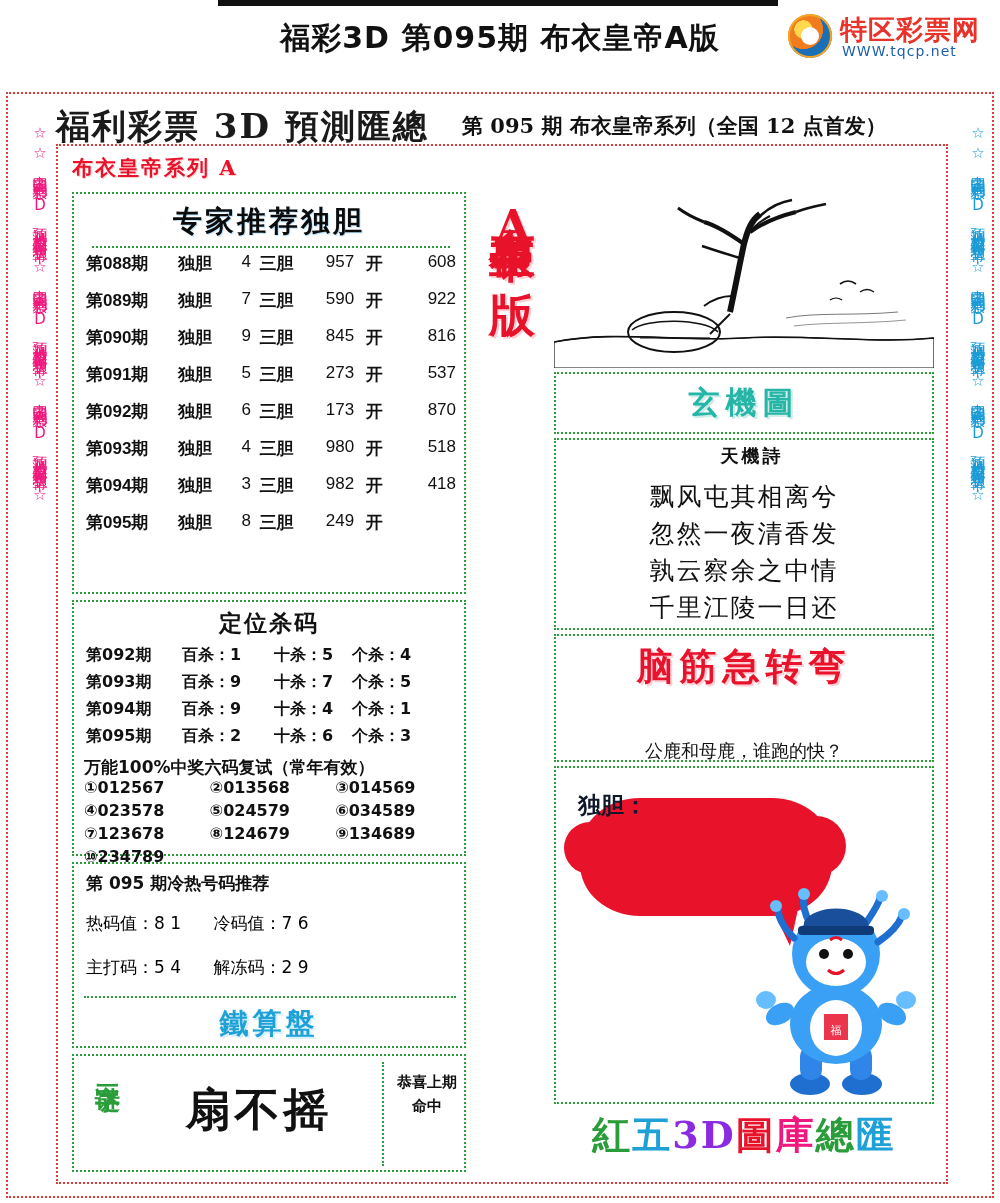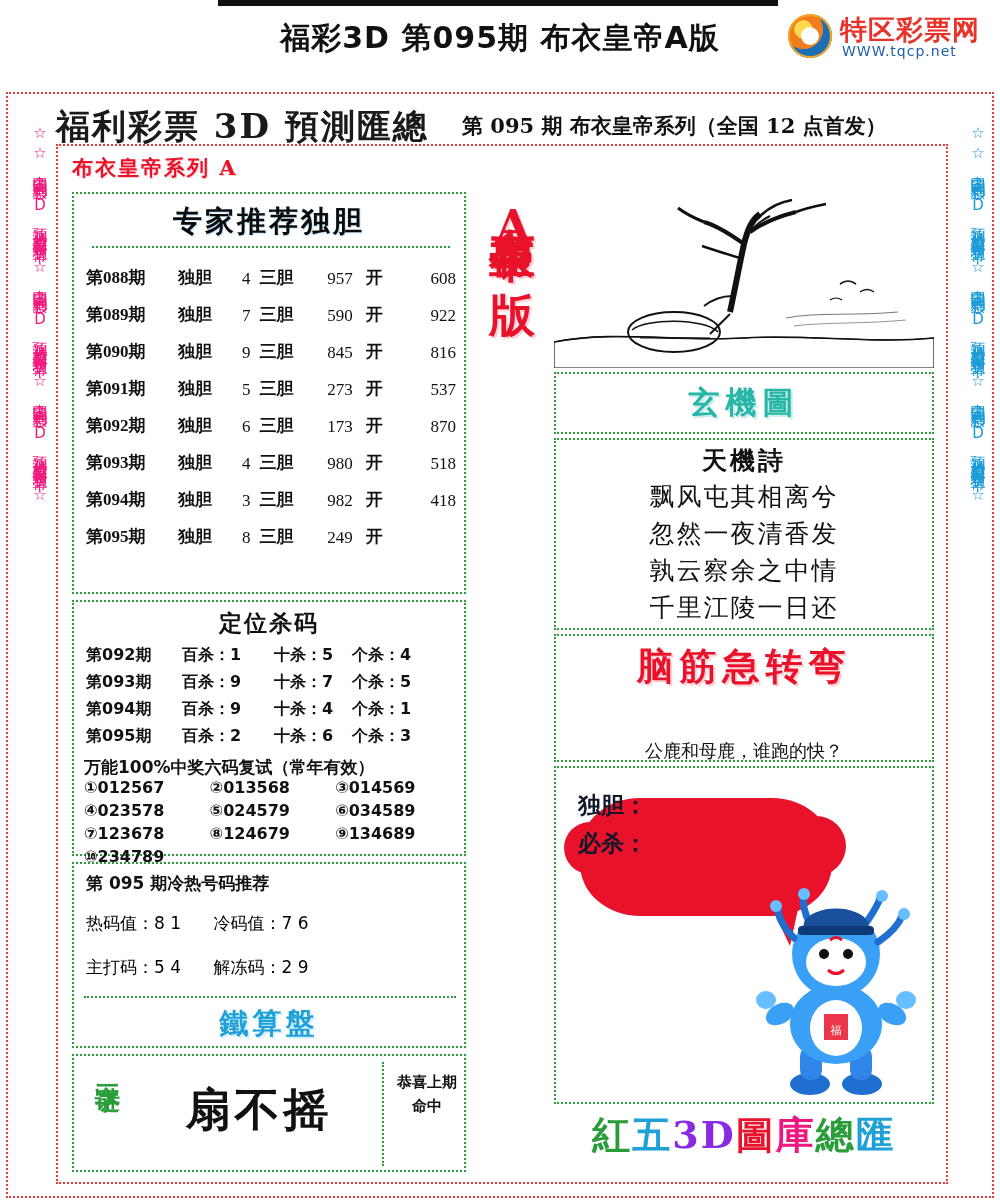--- a/index.html
+++ b/index.html
@@ -114,23 +114,23 @@
     color:#0b0b0b; letter-spacing:3px;
     font-family:"DejaVu Serif","Liberation Serif",serif;
     text-shadow:1px 1px 0 #bfe7ff;
   }
   .expert-underline {
     position:absolute; left:18px; top:52px; width:358px; height:0;
     border-top:2px dotted #2a9d3a;
   }
   .rows { position:absolute; left:0; top:58px; width:100%; }
   .row {
-    height:37px; display:flex; align-items:flex-end;
+    height:37px; display:flex; align-items:flex-start;
     font-size:17px; color:#111;
-    font-family:Liberation Serif, serif;
+    font-family:Liberation Sans, sans-serif;
   }
   .c-period { width:104px; text-align:left; padding-left:12px; font-weight:bold; }
   .c-dl-label { width:62px; font-weight:bold; }
   .c-dl { width:30px; text-align:center; }
   .c-sd-label { width:62px; font-weight:bold; }
   .c-sd { width:58px; text-align:center; }
   .c-open-label { width:42px; font-weight:bold; }
   .c-open { width:60px; text-align:right; padding-right:8px; }
 
   
@@ -226,22 +226,22 @@
   #r-xuanji { top:180px; height:62px; }
   .xuanji {
     position:absolute; left:0; top:8px; width:100%; text-align:center;
     font-size:31px; font-weight:bold; color:#26b6a8;
     font-family:"DejaVu Serif","Liberation Serif",serif;
     letter-spacing:6px;
     text-shadow:2px 2px 0 #cdebe7;
   }
   #r-poem { top:246px; height:192px; }
   .poem-title {
-    position:absolute; left:0; top:4px; width:100%; text-align:center;
-    font-size:25px; font-weight:bold; color:#111;
+    position:absolute; left:8px; top:4px; width:100%; text-align:center;
+    font-size:18px; font-weight:bold; color:#111;
     font-family:"DejaVu Serif","Liberation Serif",serif;
     letter-spacing:3px;
   }
   .poem-lines { position:absolute; left:0; top:40px; width:100%; }
   .poem-line {
     text-align:center; font-size:25px; color:#111; height:37px;
     font-family:"DejaVu Serif","Liberation Serif",serif;
     letter-spacing:2px;
   }
   #r-brain { top:442px; height:128px; }
@@ -542,21 +542,20 @@
       <div class="rblock" id="r-brain">
         <div class="brain-title">脑筋急转弯</div>
         <div class="brain-q">公鹿和母鹿，谁跑的快？</div>
       </div>
 
       <div class="rblock" id="r-mascot">
         <div class="bubble"></div>
         <div class="bubble-tail"></div>
         <div class="bubble-txt">
           <div>独胆：</div>
-          <div>必杀：</div>
         </div>
         <div class="bubble-num">
           <div>1</div>
           <div>0</div>
         </div>
 
         <svg class="mascot" viewBox="0 0 184 212">
 
           <ellipse cx="66" cy="196" rx="20" ry="11" fill="#1f6fd0"></ellipse>
           <ellipse cx="118" cy="196" rx="20" ry="11" fill="#1f6fd0"></ellipse>

